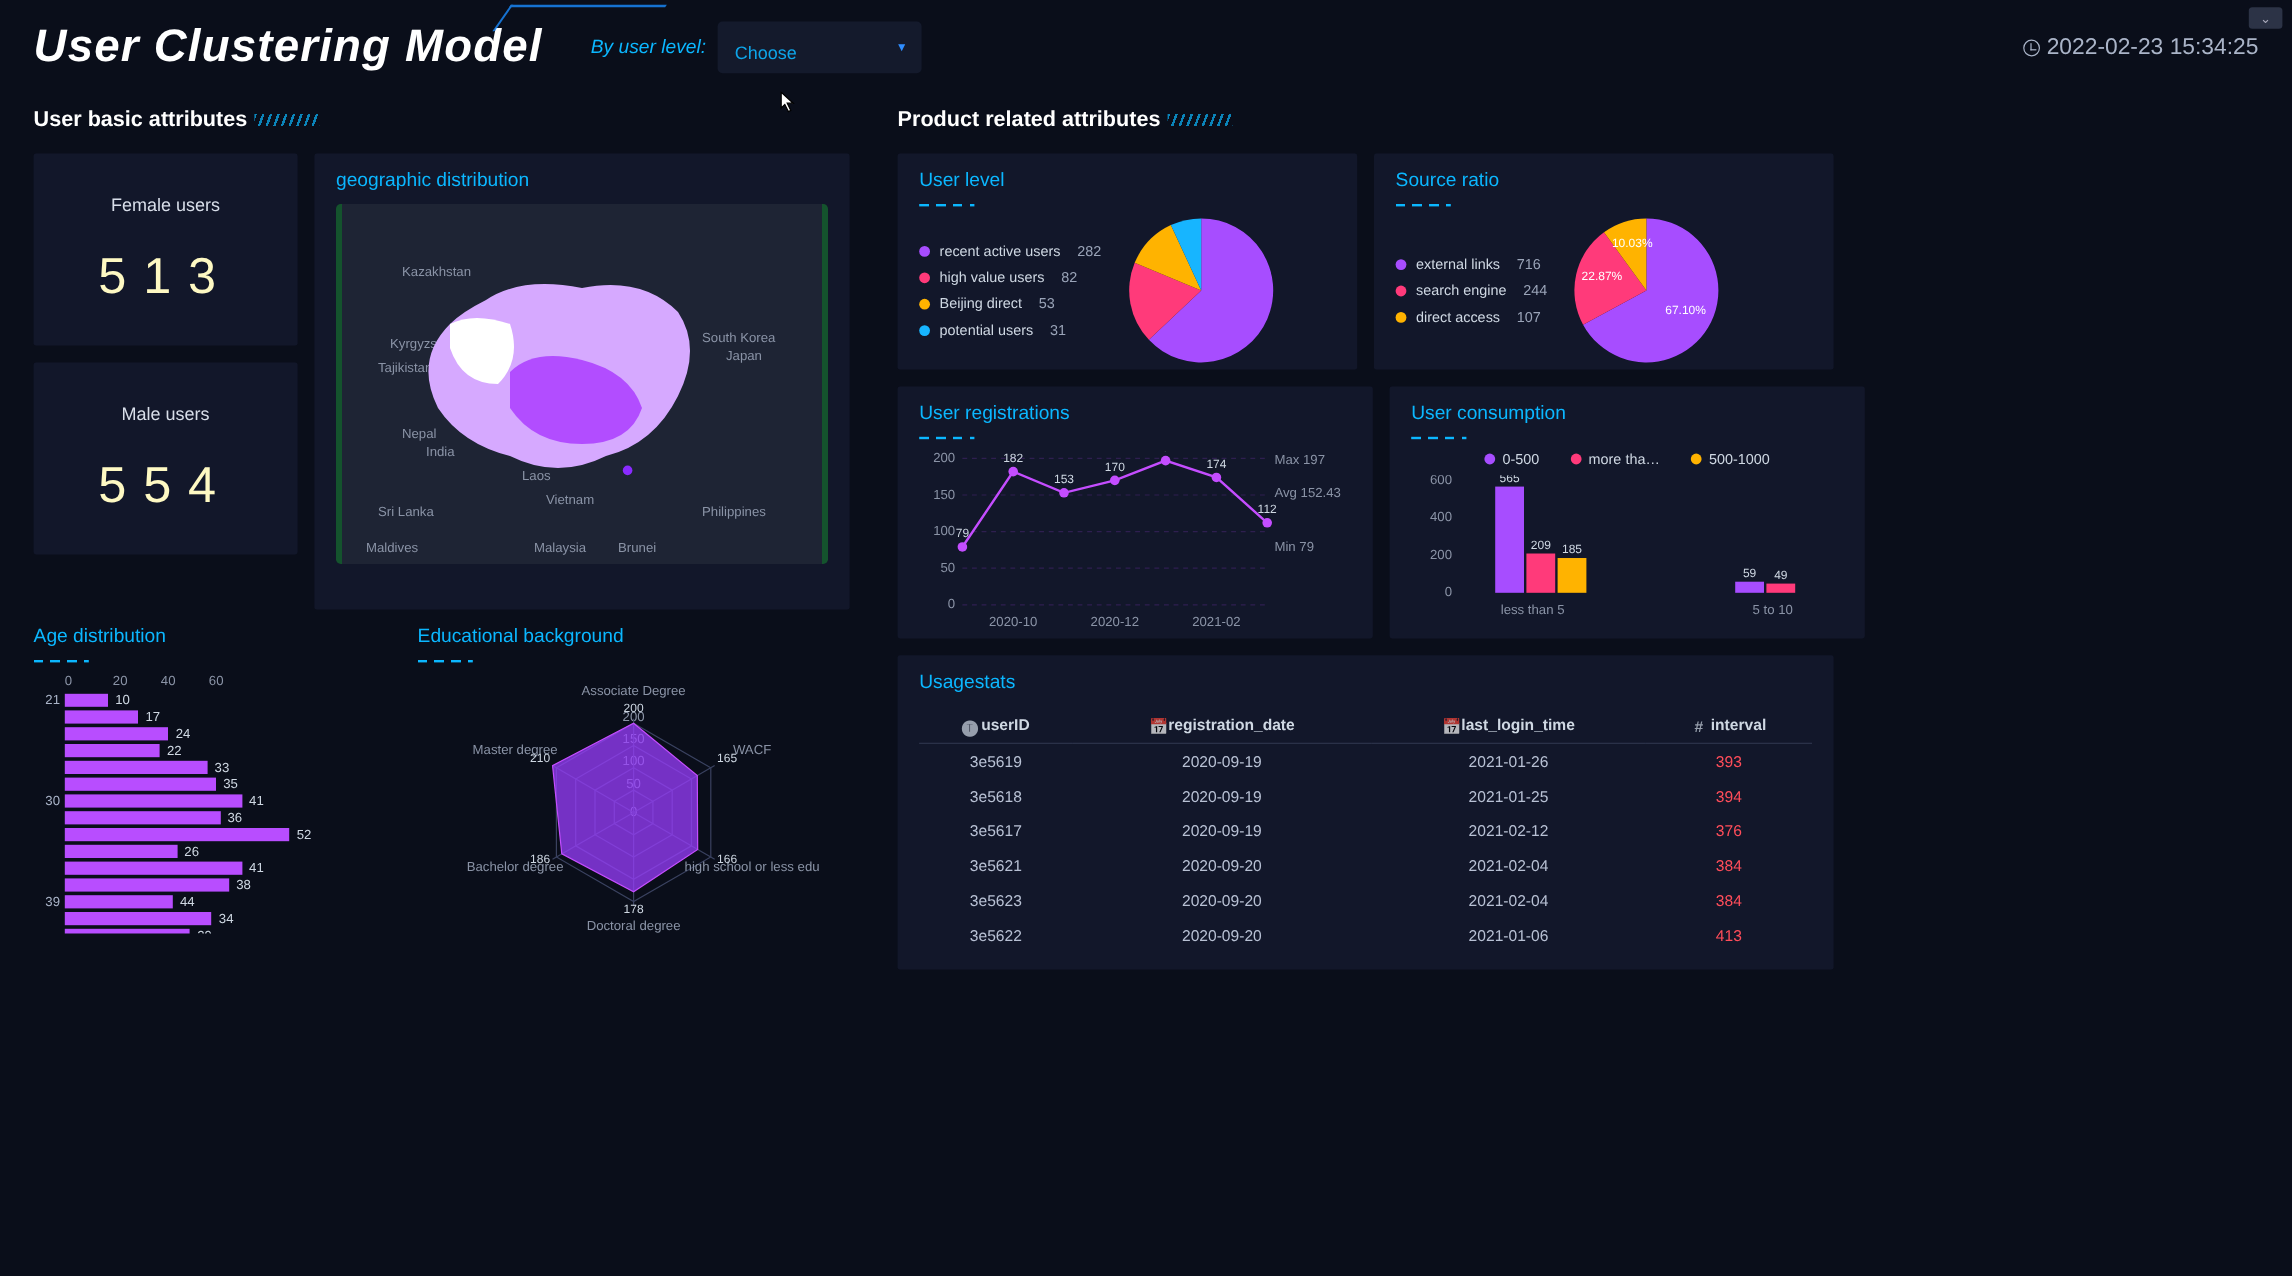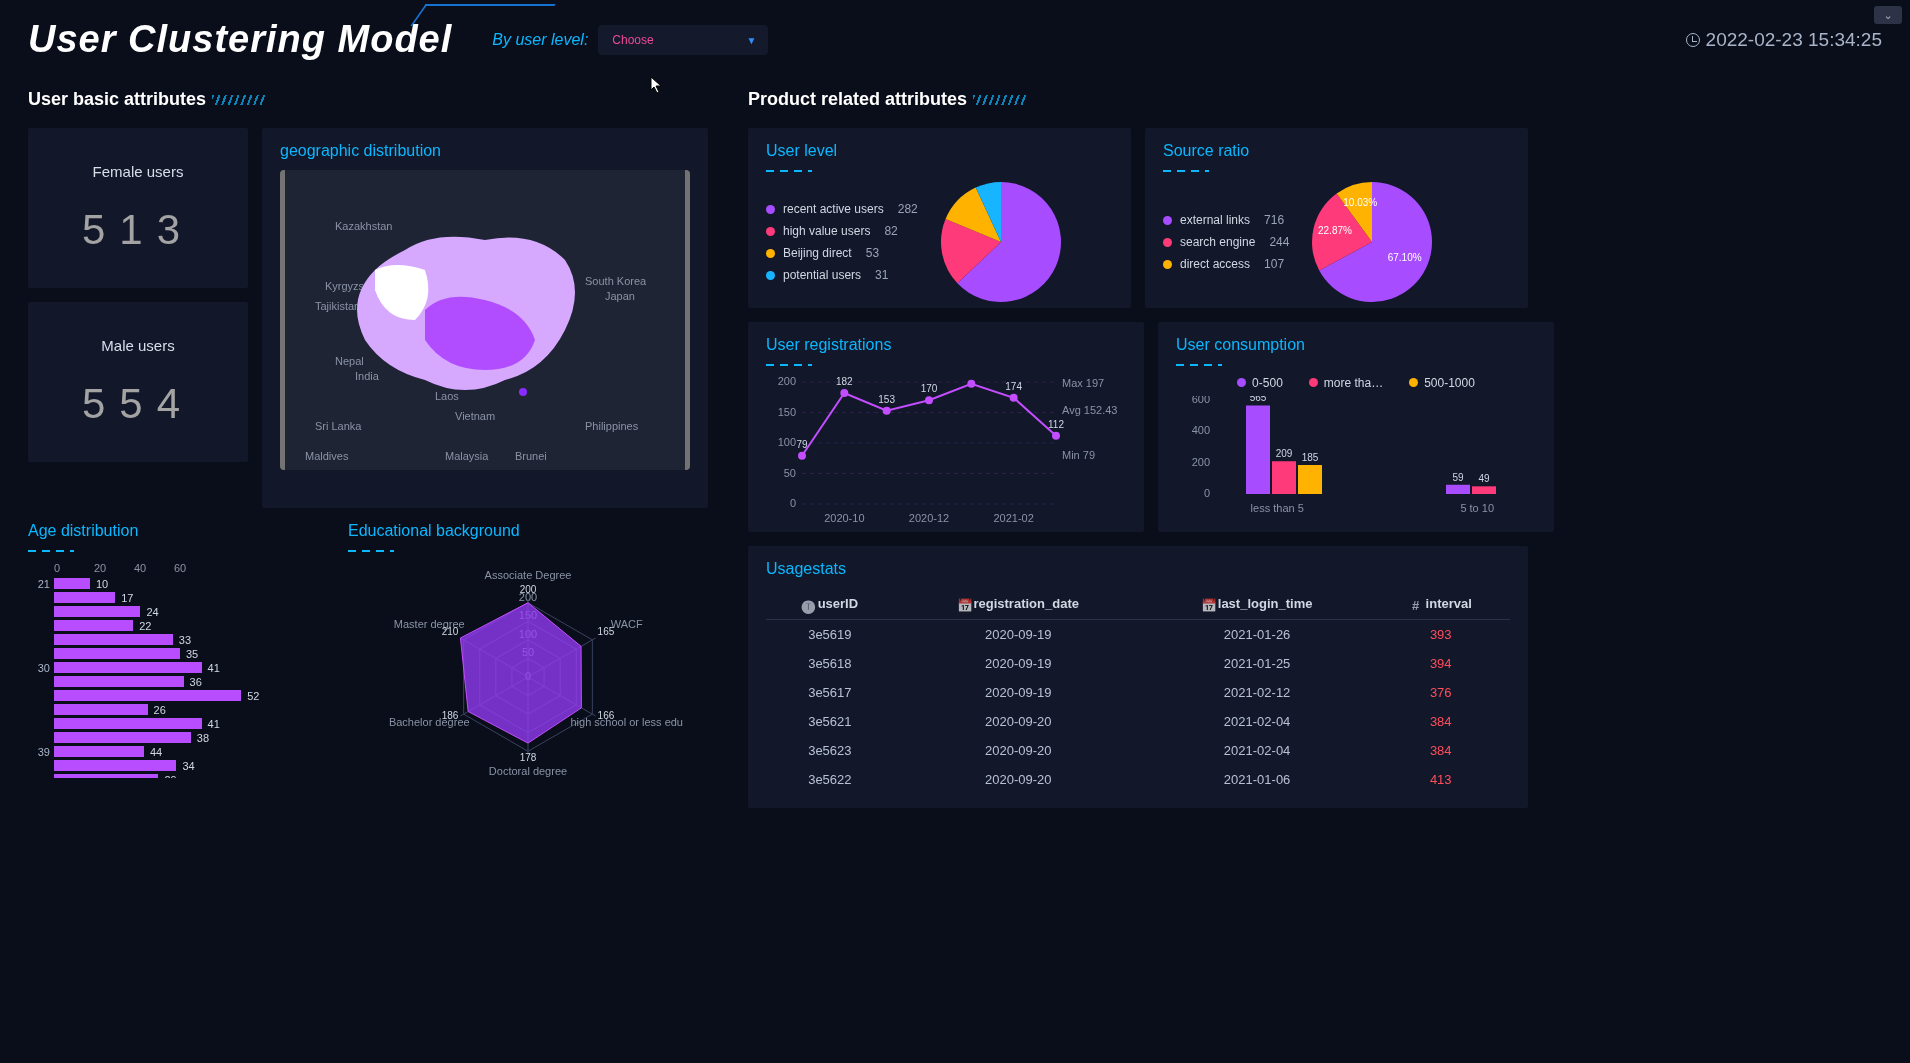--- a/index.html
+++ b/index.html
@@ -12,44 +12,44 @@
     height: 1063px;
     overflow: hidden;
     position: relative;
     padding: 18px 28px;
   }
   .header { display: flex; align-items: center; gap: 40px; margin-bottom: 28px; position: relative; }
   .title { font-size: 38px; font-weight: 700; color: #fff; font-style: italic; letter-spacing: 1px; }
   .filter-wrap { display: flex; align-items: center; gap: 10px; position: relative; }
   .filter-label { color: #0bb7ff; font-size: 16px; font-style: italic; }
   .filter-select {
-    background: #141a2c; color: #ec4899; border: none; padding: 8px 40px 8px 14px;
-    border-radius: 4px; font-size: 12px; appearance: none; cursor: pointer; min-width: 170px;
+    background: #141a2c; color: #0ea5e9; border: none; padding: 18px 40px 8px 14px;
+    border-radius: 4px; font-size: 15px; appearance: none; cursor: pointer; min-width: 170px;
   }
   .filter-caret { position: absolute; right: 12px; top: 50%; transform: translateY(-50%); color: #2f8dff; pointer-events: none; font-size: 10px; }
   .timestamp { margin-left: auto; color: #aab4c8; font-size: 19px; display: flex; align-items: center; gap: 6px; }
   .clock-icon { display: inline-block; width: 14px; height: 14px; border: 1.5px solid #aab4c8; border-radius: 50%; position: relative; }
   .clock-icon::after { content: ""; position: absolute; width: 4px; height: 5px; border-left: 1.5px solid #aab4c8; border-bottom: 1.5px solid #aab4c8; top: 2px; left: 5px; }
   .tl-deco { position: absolute; top: -14px; left: 390px; width: 130px; height: 22px; border-left: 2px solid #1a8cff; border-top: 2px solid #1a8cff; transform: skewX(-35deg); opacity: .8; }
   .grid { display: grid; grid-template-columns: 680px 780px; gap: 20px 40px; }
   .col-left, .col-right { display: flex; flex-direction: column; gap: 14px; }
   .section-title { font-size: 18px; font-weight: 600; color: #fff; margin-bottom: 4px; display: flex; align-items: center; gap: 6px; }
   .stripes { display: inline-block; width: 54px; height: 10px;
     background: repeating-linear-gradient(110deg,#0bb7ff 0 2px,transparent 2px 6px); opacity: .7; }
   .row { display: flex; gap: 14px; }
   .panel { background: #12172a; border-radius: 2px; padding: 14px 18px; position: relative; }
   .panel-title { color: #0bb7ff; font-size: 16px; font-weight: 500; margin-bottom: 10px; }
   .dashes { height: 2px; width: 46px;
     background: repeating-linear-gradient(90deg,#0bb7ff 0 8px,transparent 8px 14px);
     margin-bottom: 10px; }
   .stat-card { width: 220px; height: 160px; display: flex; flex-direction: column; align-items: center; justify-content: center; gap: 14px; }
   .stat-label { color: #d8dee9; font-size: 15px; }
-  .stat-value { color: #a3a3a3; font-size: 42px; letter-spacing: 14px; font-weight: 300; margin-top: 12px; }
+  .stat-value { color: #fef9c3; font-size: 42px; letter-spacing: 14px; font-weight: 300; margin-top: 12px; }
   .map-panel { flex: 1; height: 380px; }
-  .map-placeholder { width: 100%; height: 300px; position: relative; overflow: hidden; border-radius: 4px; background: #737373; }
+  .map-placeholder { width: 100%; height: 300px; position: relative; overflow: hidden; border-radius: 4px; background: #14532d; }
   .pie-row { display: flex; gap: 14px; }
   .pie-panel { flex: 1; height: 180px; }
   .pie-content { display: flex; align-items: center; gap: 18px; height: 120px; }
   .legend { display: flex; flex-direction: column; gap: 8px; font-size: 12px; }
   .legend-item { display: flex; align-items: center; gap: 8px; }
   .legend-dot { width: 9px; height: 9px; border-radius: 50%; }
   .legend-val { margin-left: 6px; color: #9aa4b8; }
   .pie-svg { flex-shrink: 0; }
   .mid-row { display: flex; gap: 14px; }
   .mid-panel { flex: 1; height: 210px; }

